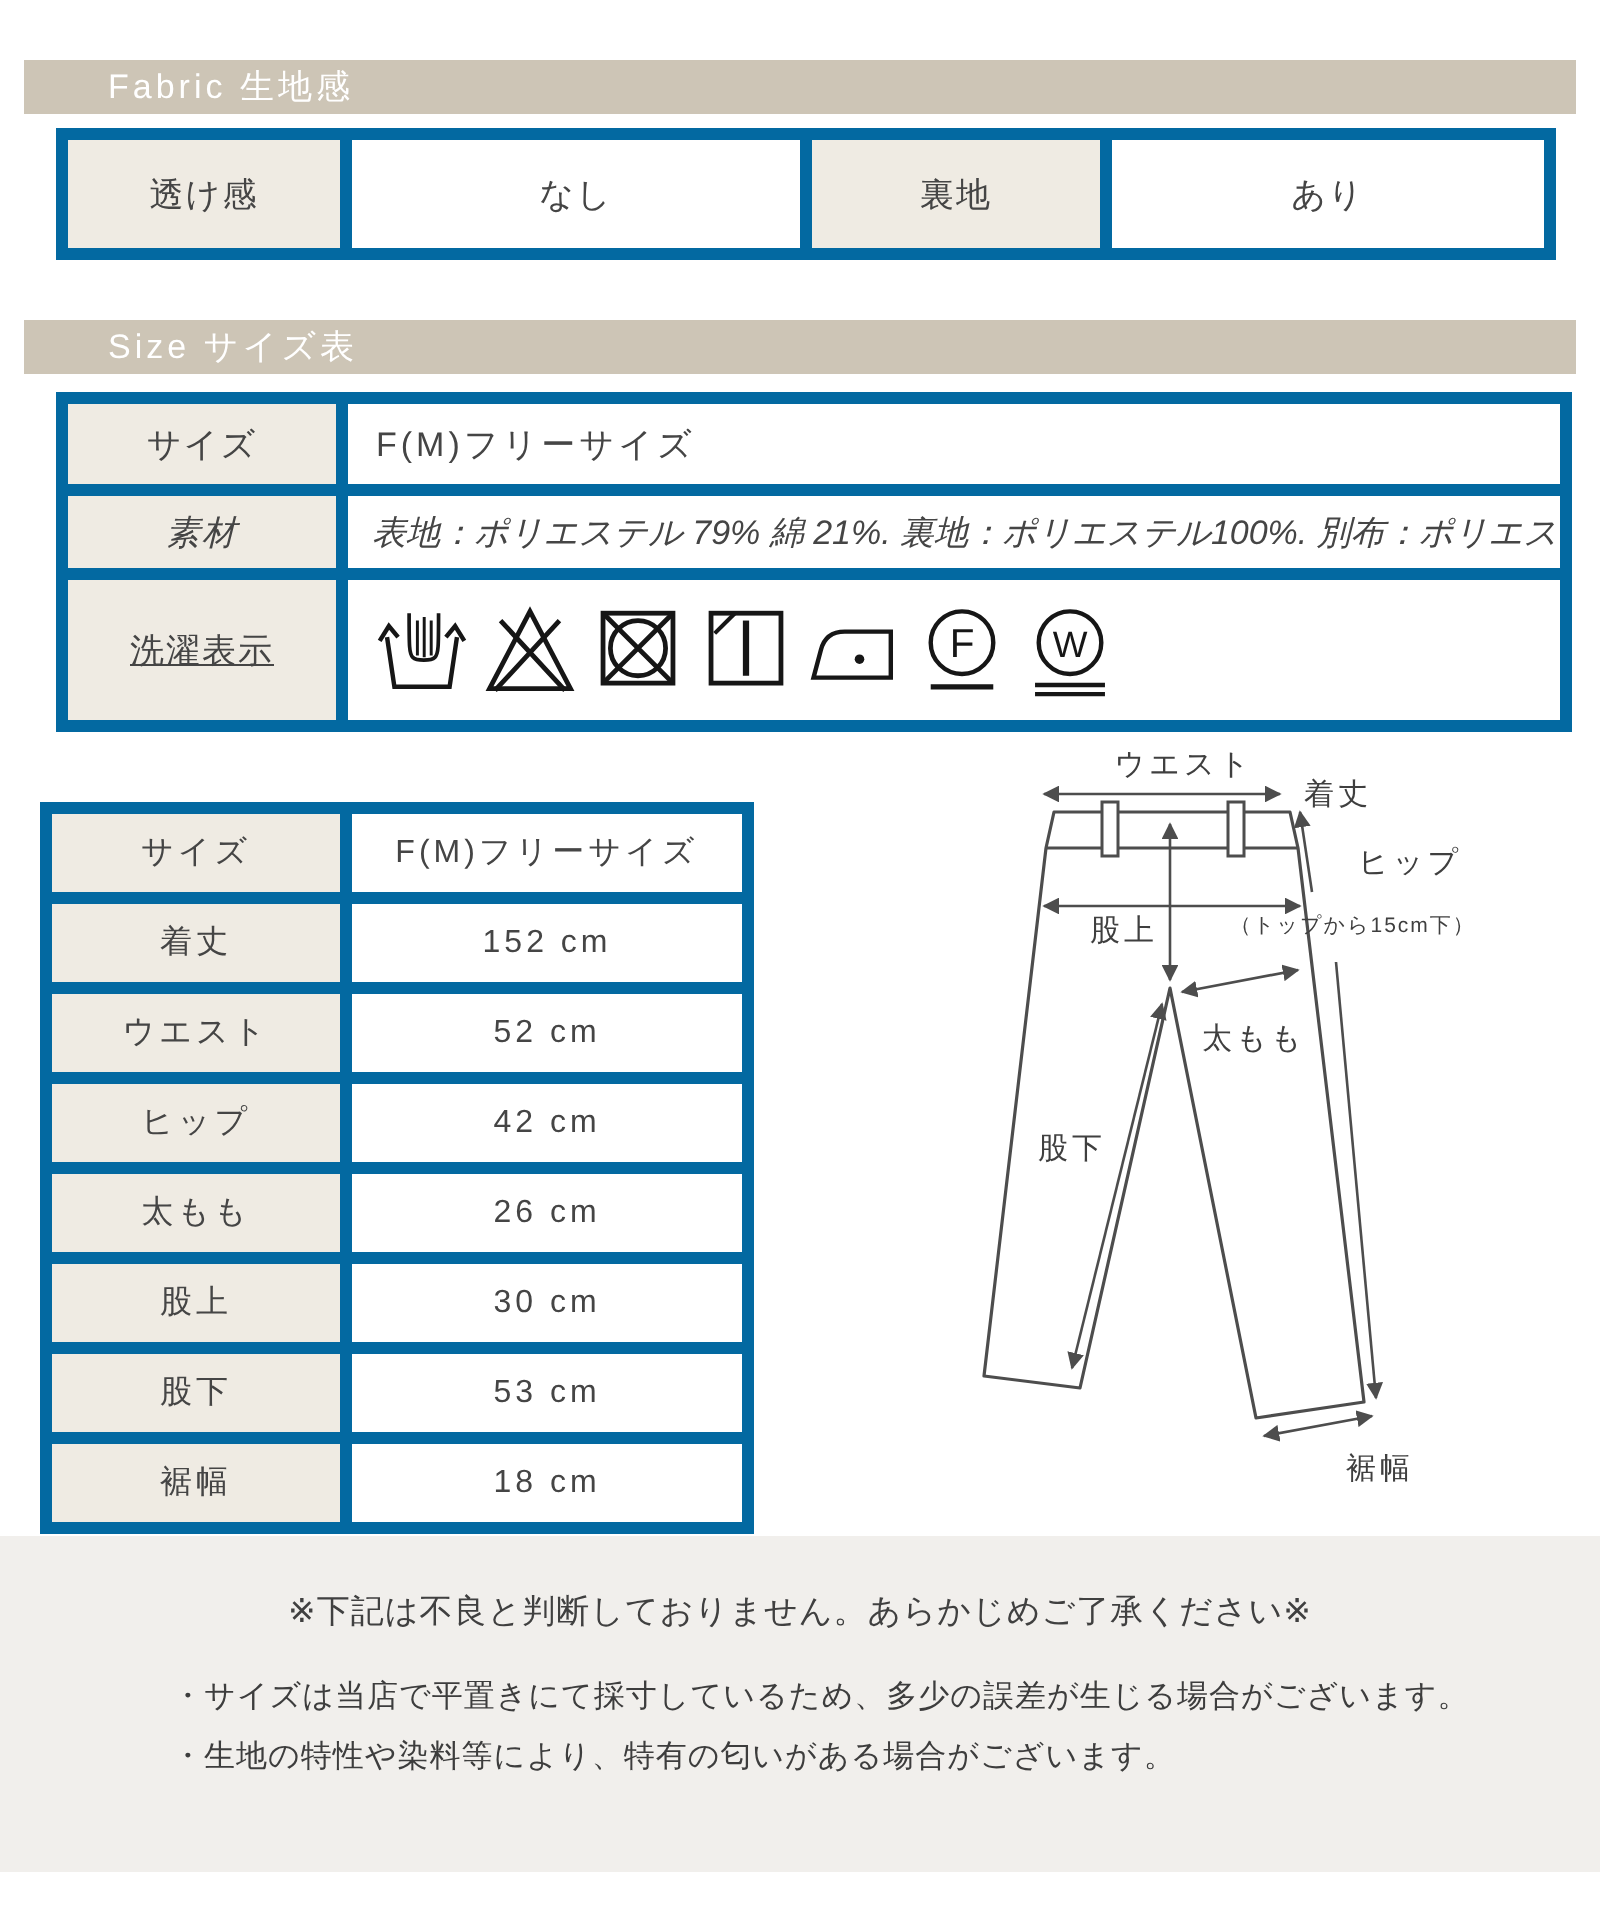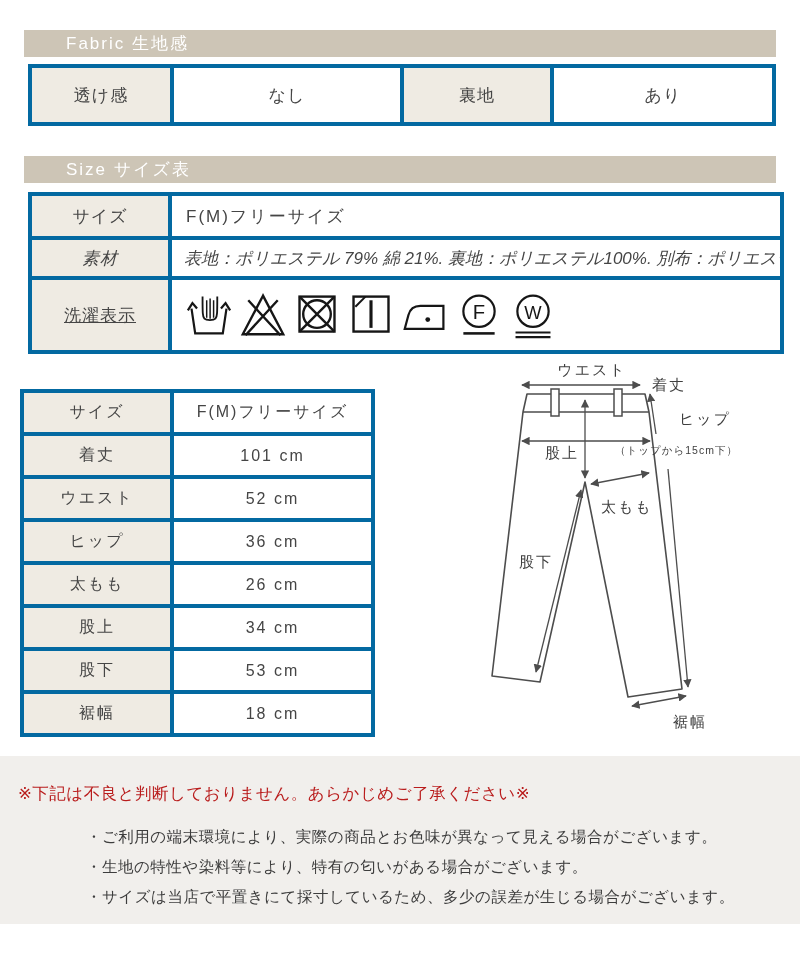--- a/index.html
+++ b/index.html
@@ -2,29 +2,29 @@
 <html><head>
 <meta charset="utf-8">
 <style>
   html,body{margin:0;padding:0;}
   body{
     width:800px;height:960px;background:#ffffff;
     font-family:"Liberation Sans","DejaVu Sans",sans-serif;
     color:#454545;overflow:hidden;
   }
   .section-bar{
-    margin:0 24px;height:27px;background:#cdc5b6;color:#ffffff;
+    margin:0 12px;height:27px;background:#cdc5b6;color:#ffffff;
     font-size:17px;letter-spacing:2px;line-height:28px;
     padding-left:42px;box-sizing:border-box;
   }
   #fabric-bar{margin-top:30px;}
   #size-bar{margin-top:30px;}
 
   table{border-collapse:collapse;table-layout:fixed;}
-  td{border:4px solid #0369a1;overflow:hidden;}
+  td{border:6px solid #0369a1;overflow:hidden;}
   td.hd{background:#efebe3;text-align:center;}
 
   .fabric-table{margin:7px 0 0 28px;width:744px;}
   .fabric-table td{height:52px;text-align:center;font-size:17px;letter-spacing:1px;}
 
   .info-table{margin:9px 0 0 28px;width:752px;}
   .info-table td{font-size:17px;}
   .info-table td.hd{letter-spacing:1px;}
   .info-table .r-size td{height:38px;}
   .info-table .r-mat td{height:34px;font-style:italic;}
@@ -39,21 +39,21 @@
   .measure-table{position:absolute;left:20px;top:35px;width:355px;}
   .measure-table td{height:37px;text-align:center;font-size:16px;letter-spacing:2px;}
   .measure-table td.hd{letter-spacing:2px;}
 
   .diagram{position:absolute;left:455px;top:0px;}
   .diagram text{fill:#3f3f3f;font-size:15px;letter-spacing:2px;
     font-family:"Liberation Sans","DejaVu Sans",sans-serif;}
   .diagram text.small{font-size:10.5px;letter-spacing:1px;}
 
   .notes{height:168px;background:#f1efec;box-sizing:border-box;padding-top:27px;}
-  .notes-heading{font-size:16.5px;color:#b91c1c;letter-spacing:0.5px;margin-left:18px;}
+  .notes-heading{text-align:center;font-size:16.5px;color:#404040;letter-spacing:0.5px;}
   .notes-list{margin:17px 0 0 86px;font-size:15.5px;color:#3d3d3d;
     line-height:30px;letter-spacing:0.5px;}
 </style>
 </head>
 <body>
 
 <div class="section-bar" id="fabric-bar">Fabric 生地感</div>
 
 <table class="fabric-table">
   <colgroup>
@@ -146,37 +146,37 @@
         <col style="width:150px">
         <col style="width:201px">
       </colgroup>
     <tbody>
         <tr>
       <td class="hd">サイズ</td>
       <td>F(M)フリーサイズ</td>
     </tr>
     <tr>
       <td class="hd">着丈</td>
-      <td>101 cm</td>
+      <td>152 cm</td>
     </tr>
     <tr>
       <td class="hd">ウエスト</td>
       <td>52 cm</td>
     </tr>
     <tr>
       <td class="hd">ヒップ</td>
-      <td>36 cm</td>
+      <td>42 cm</td>
     </tr>
     <tr>
       <td class="hd">太もも</td>
       <td>26 cm</td>
     </tr>
     <tr>
       <td class="hd">股上</td>
-      <td>34 cm</td>
+      <td>30 cm</td>
     </tr>
     <tr>
       <td class="hd">股下</td>
       <td>53 cm</td>
     </tr>
     <tr>
       <td class="hd">裾幅</td>
       <td>18 cm</td>
     </tr>
   </tbody>
@@ -210,17 +210,16 @@
     <text x="124" y="104" text-anchor="end">股上</text>
     <text x="146" y="158" text-anchor="start">太もも</text>
     <text x="98" y="213" text-anchor="end">股下</text>
     <text x="218" y="373" text-anchor="start">裾幅</text>
   </svg>
 </div>
 
 <div class="notes">
   <div class="notes-heading">※下記は不良と判断しておりません。あらかじめご了承ください※</div>
   <div class="notes-list">
-    <div>・ご利用の端末環境により、実際の商品とお色味が異なって見える場合がございます。</div>
+    <div>・サイズは当店で平置きにて採寸しているため、多少の誤差が生じる場合がございます。</div>
     <div>・生地の特性や染料等により、特有の匂いがある場合がございます。</div>
-    <div>・サイズは当店で平置きにて採寸しているため、多少の誤差が生じる場合がございます。</div>
   </div>
 </div>
 
 </body></html>

